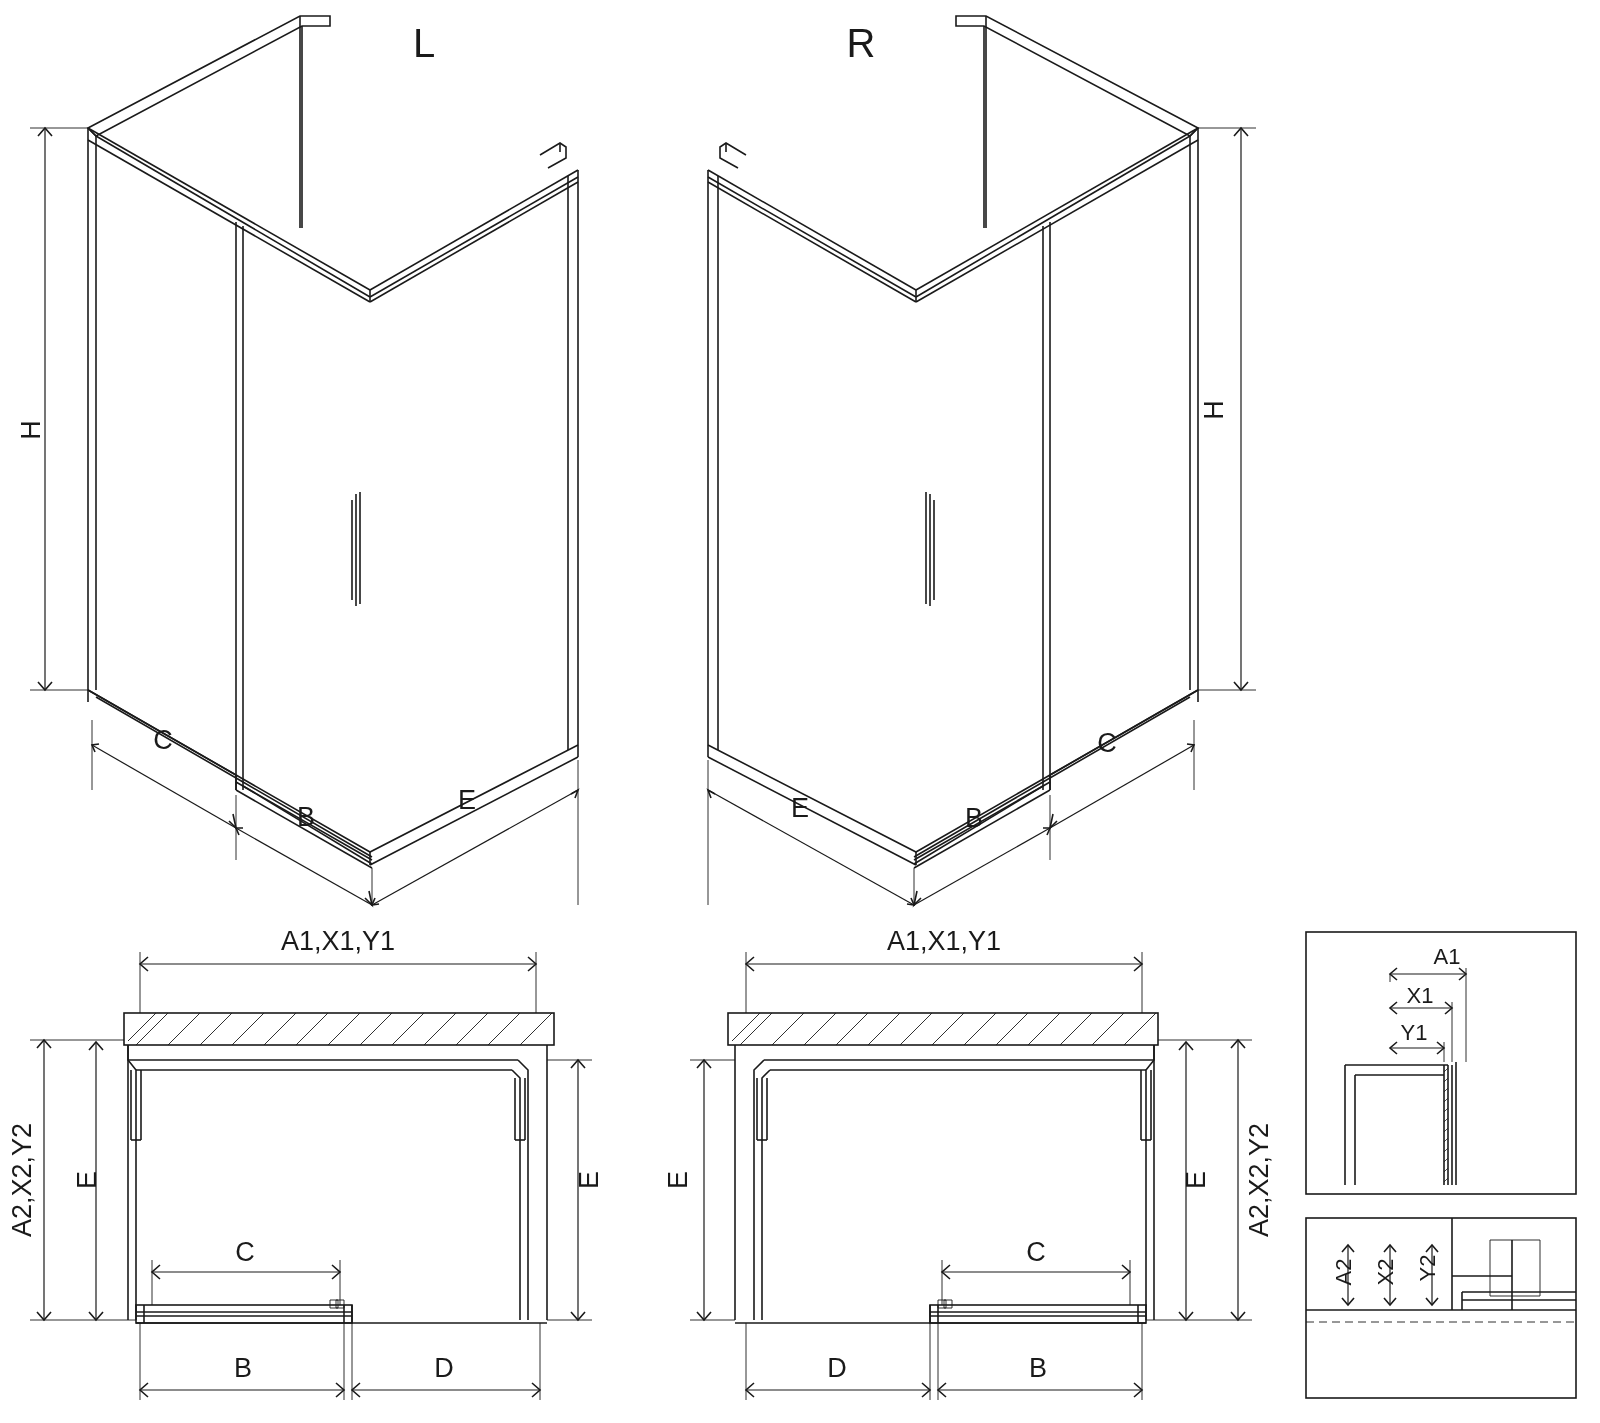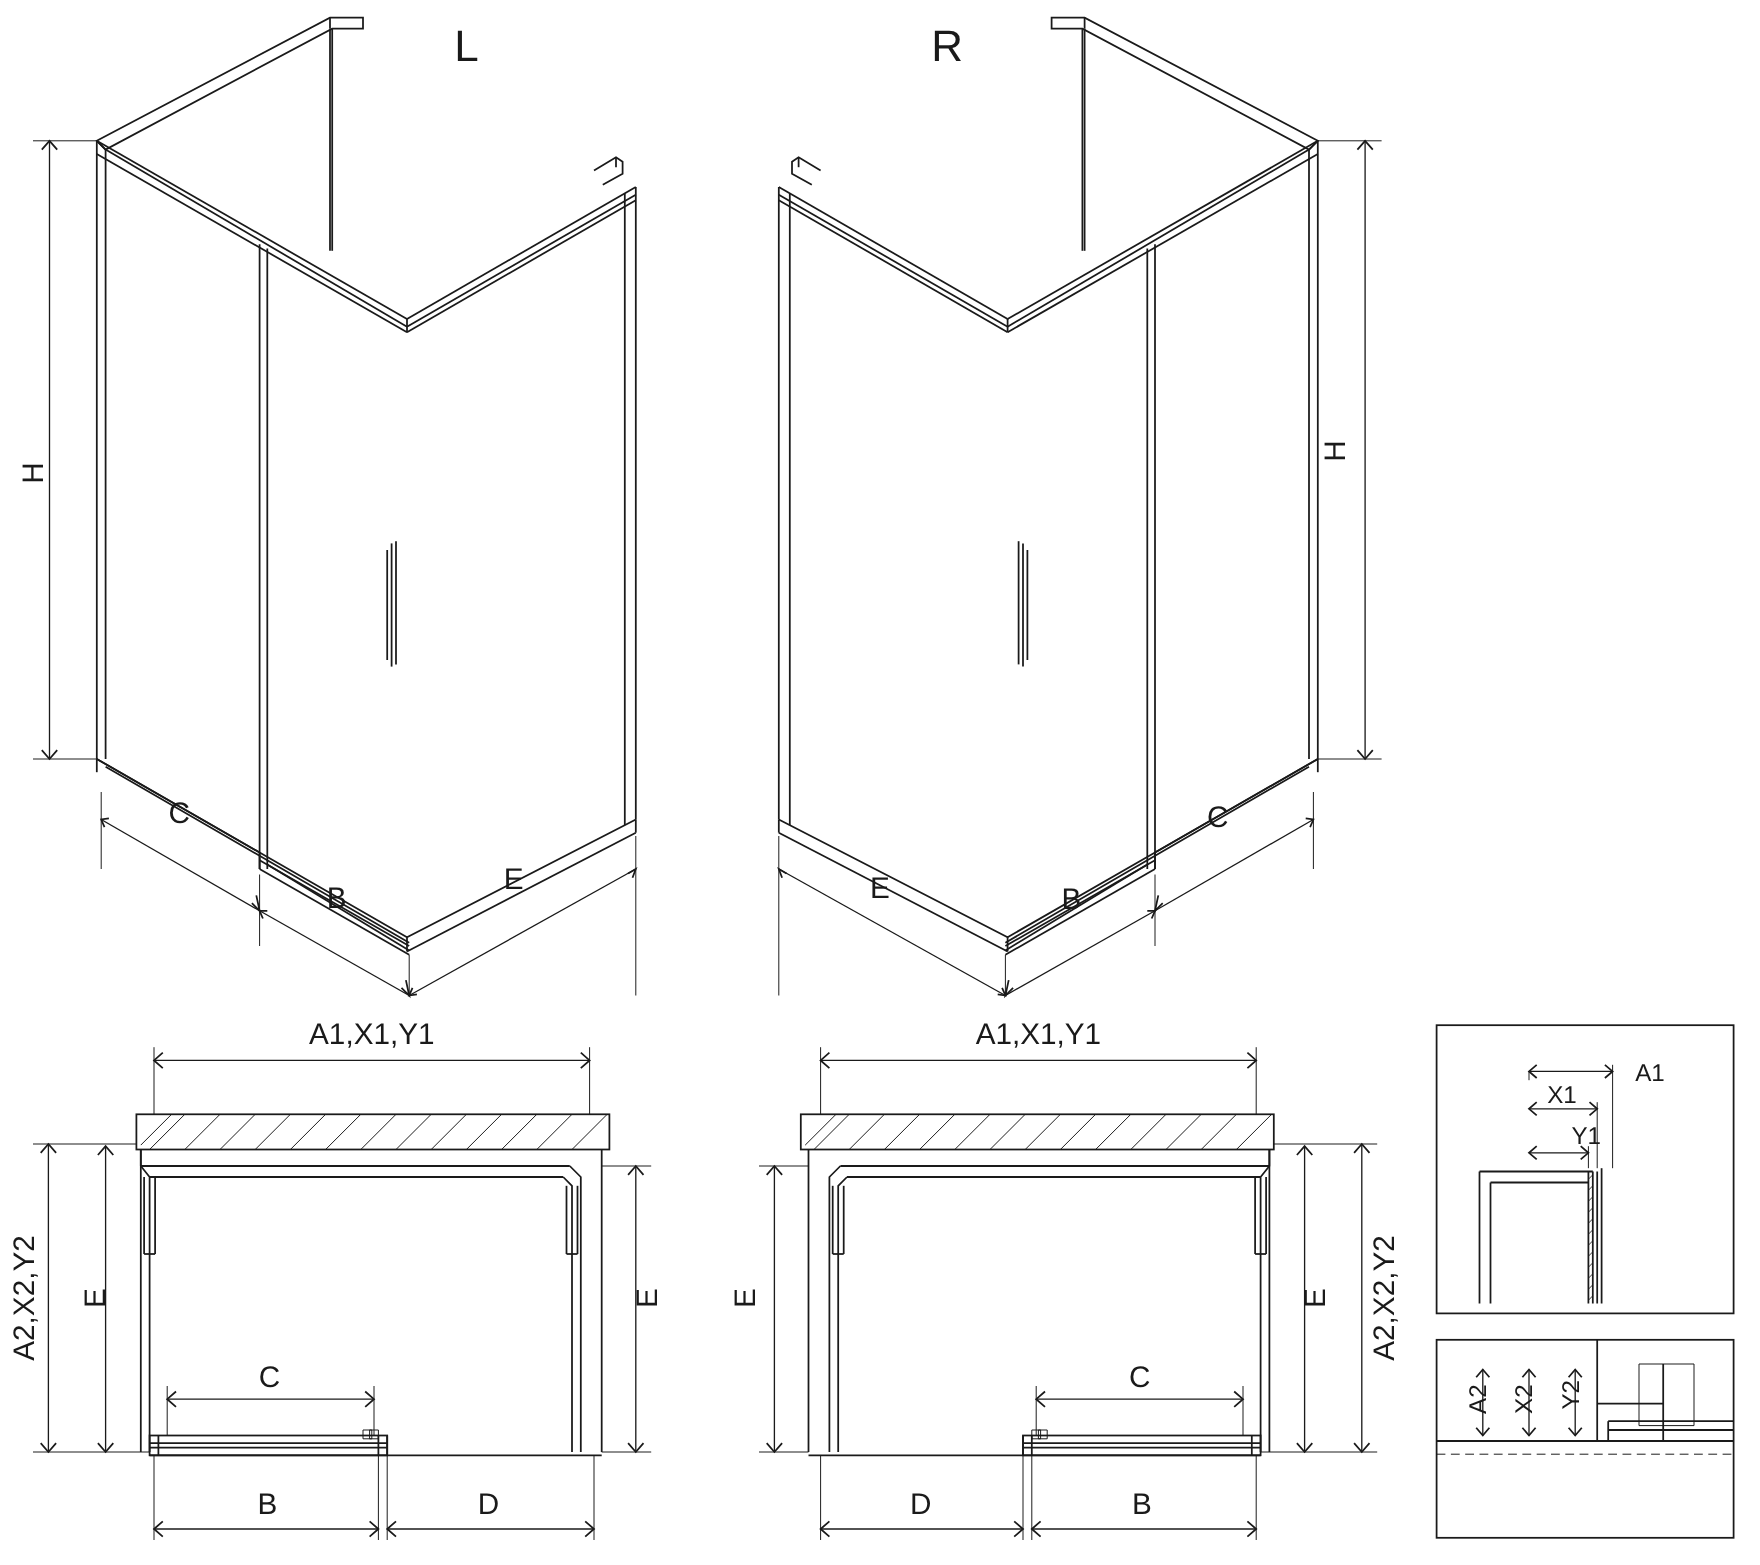--- a/index.html
+++ b/index.html
@@ -390,21 +390,21 @@
 <div class="lbl med ctr" style="left:444px;top:1368px;">D</div>
 
 <div class="lbl med ctr" style="left:944px;top:941px;">A1,X1,Y1</div>
 <div class="lbl med ctrrot" style="left:1259px;top:1180px;">A2,X2,Y2</div>
 <div class="lbl med ctrrot" style="left:678px;top:1180px;">E</div>
 <div class="lbl med ctrrot" style="left:1196px;top:1180px;">E</div>
 <div class="lbl med ctr" style="left:1036px;top:1252px;">C</div>
 <div class="lbl med ctr" style="left:837px;top:1368px;">D</div>
 <div class="lbl med ctr" style="left:1038px;top:1368px;">B</div>
 
-<div class="lbl sm ctr" style="left:1500px;top:957px;margin-top:19px;">A1</div>
+<div class="lbl sm ctr" style="left:1447px;top:957px;">A1</div>
 <div class="lbl sm ctr" style="left:1420px;top:996px;">X1</div>
-<div class="lbl sm ctr" style="left:1414px;top:1033px;margin-left:28px;">Y1</div>
+<div class="lbl sm ctr" style="left:1414px;top:1033px;">Y1</div>
 
 <div class="lbl sm ctrrot" style="left:1344px;top:1272px;">A2</div>
 <div class="lbl sm ctrrot" style="left:1386px;top:1272px;">X2</div>
 <div class="lbl sm ctrrot" style="left:1428px;top:1268px;">Y2</div>
 
 </div>
 
 </body></html>

